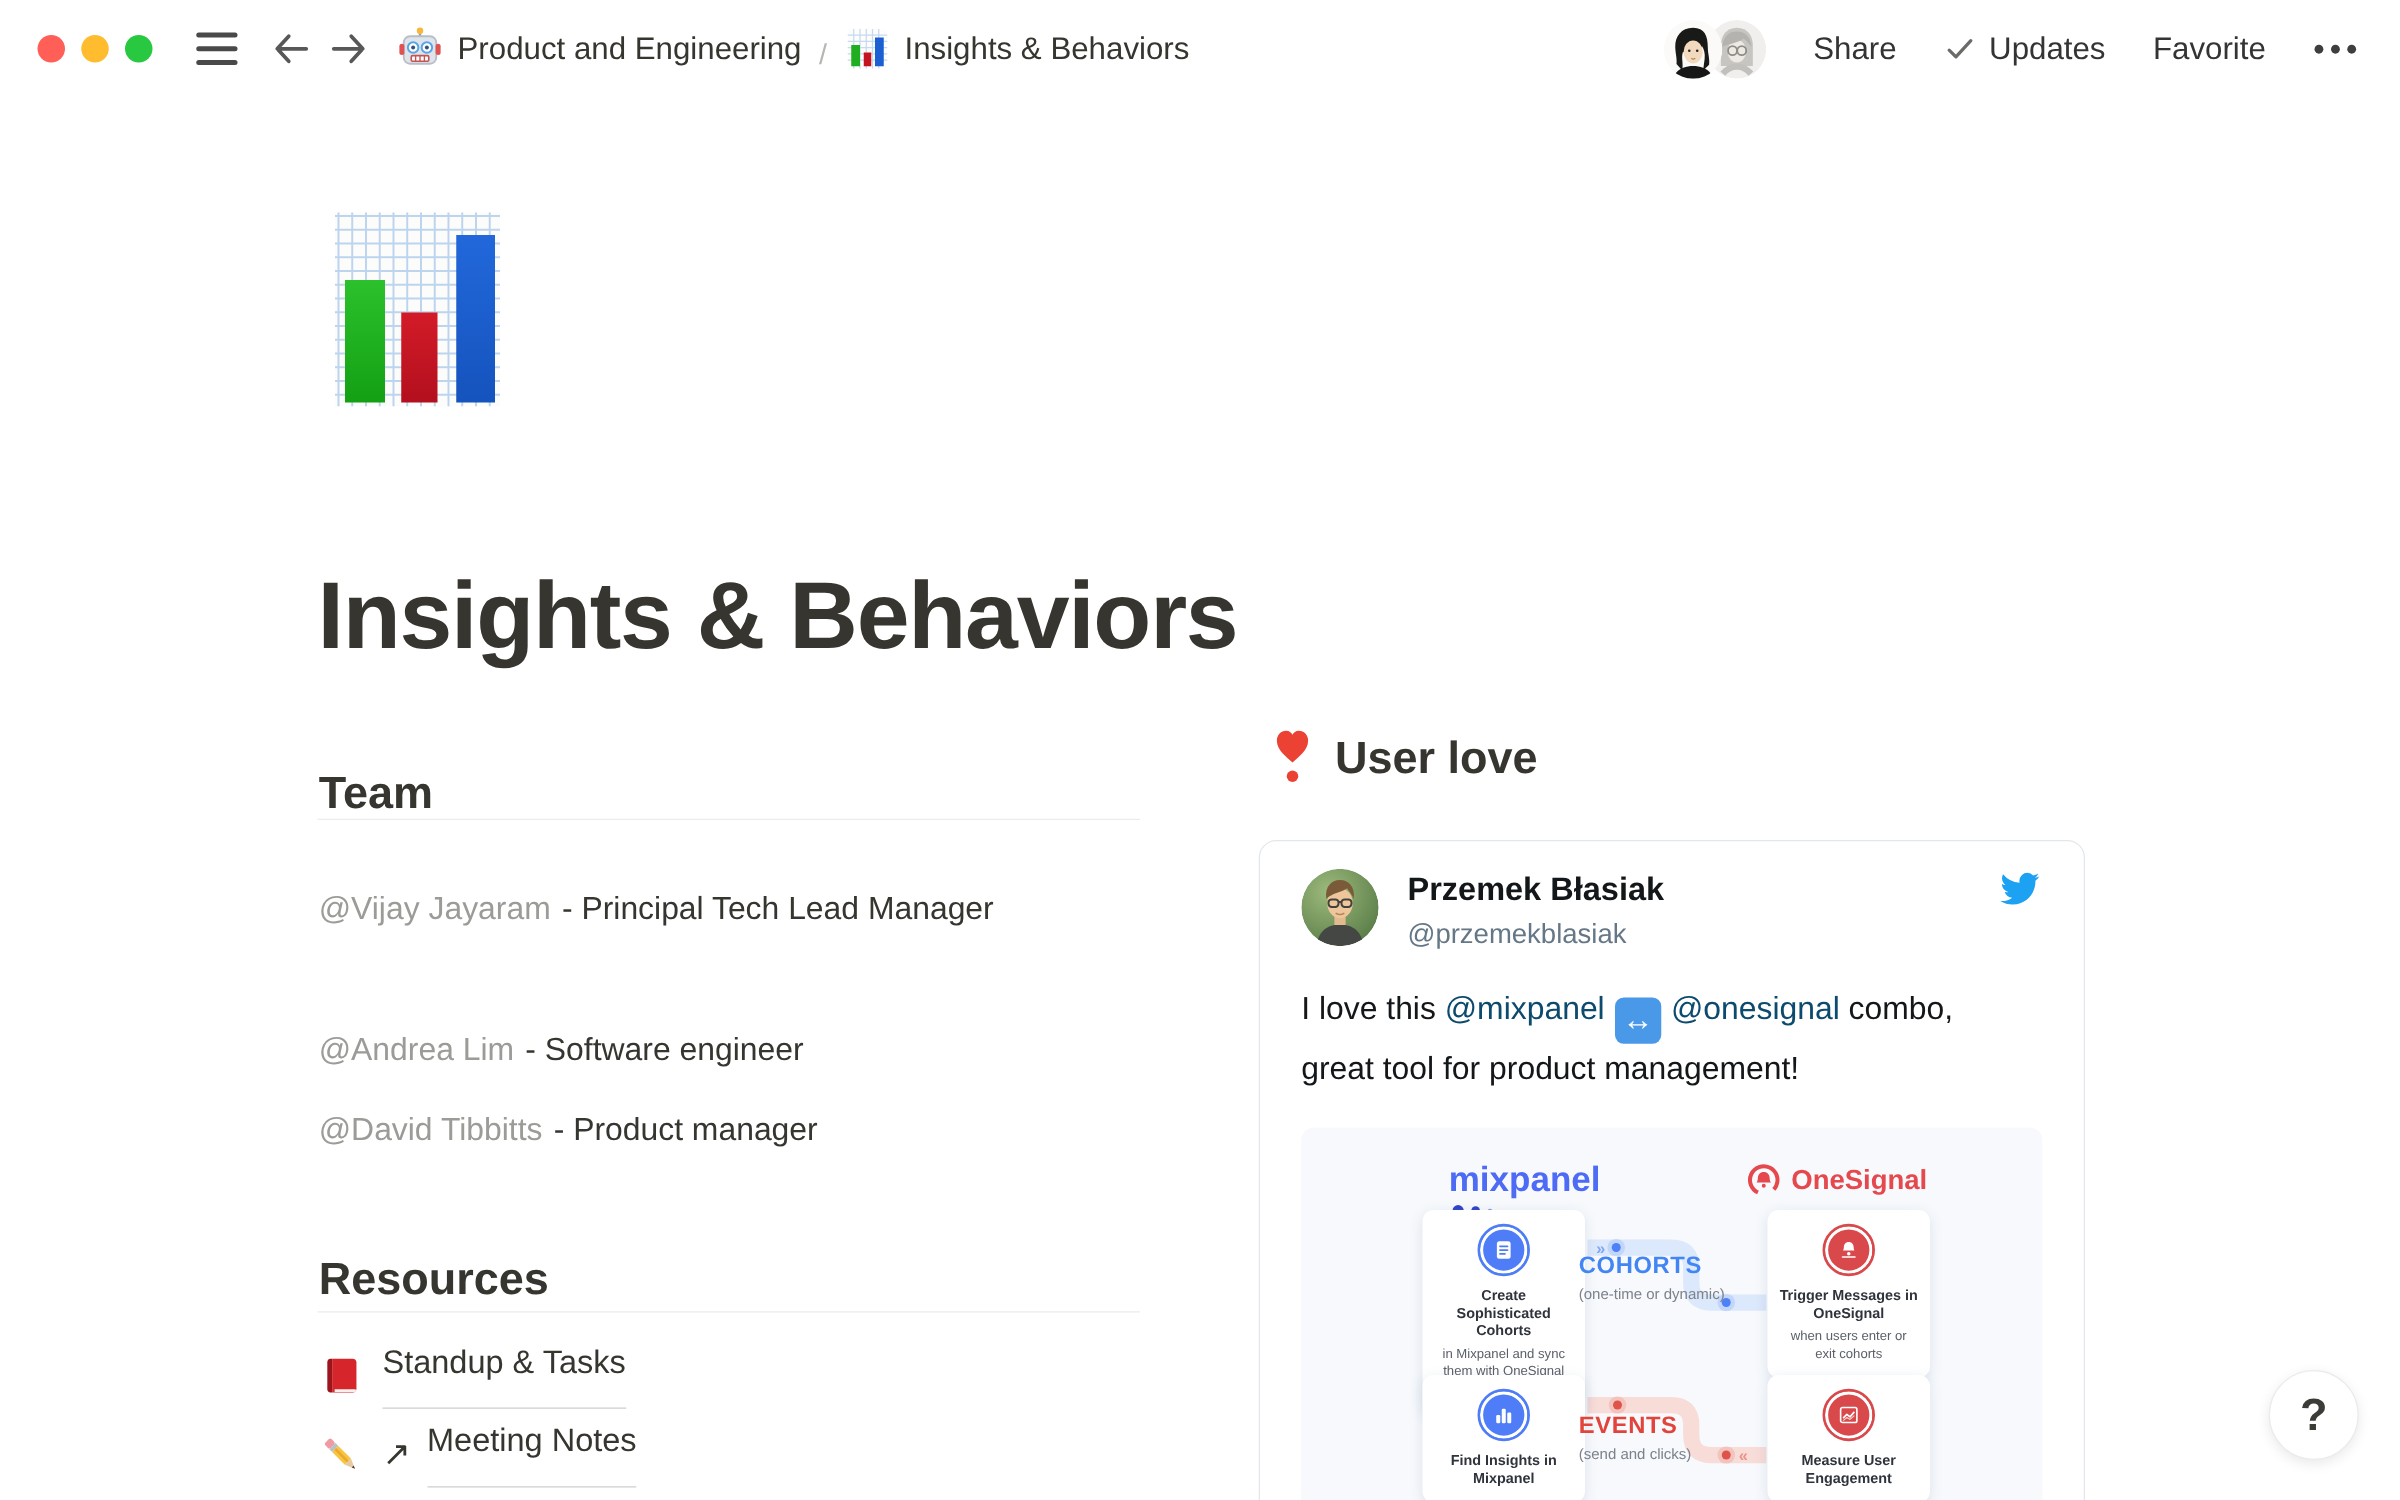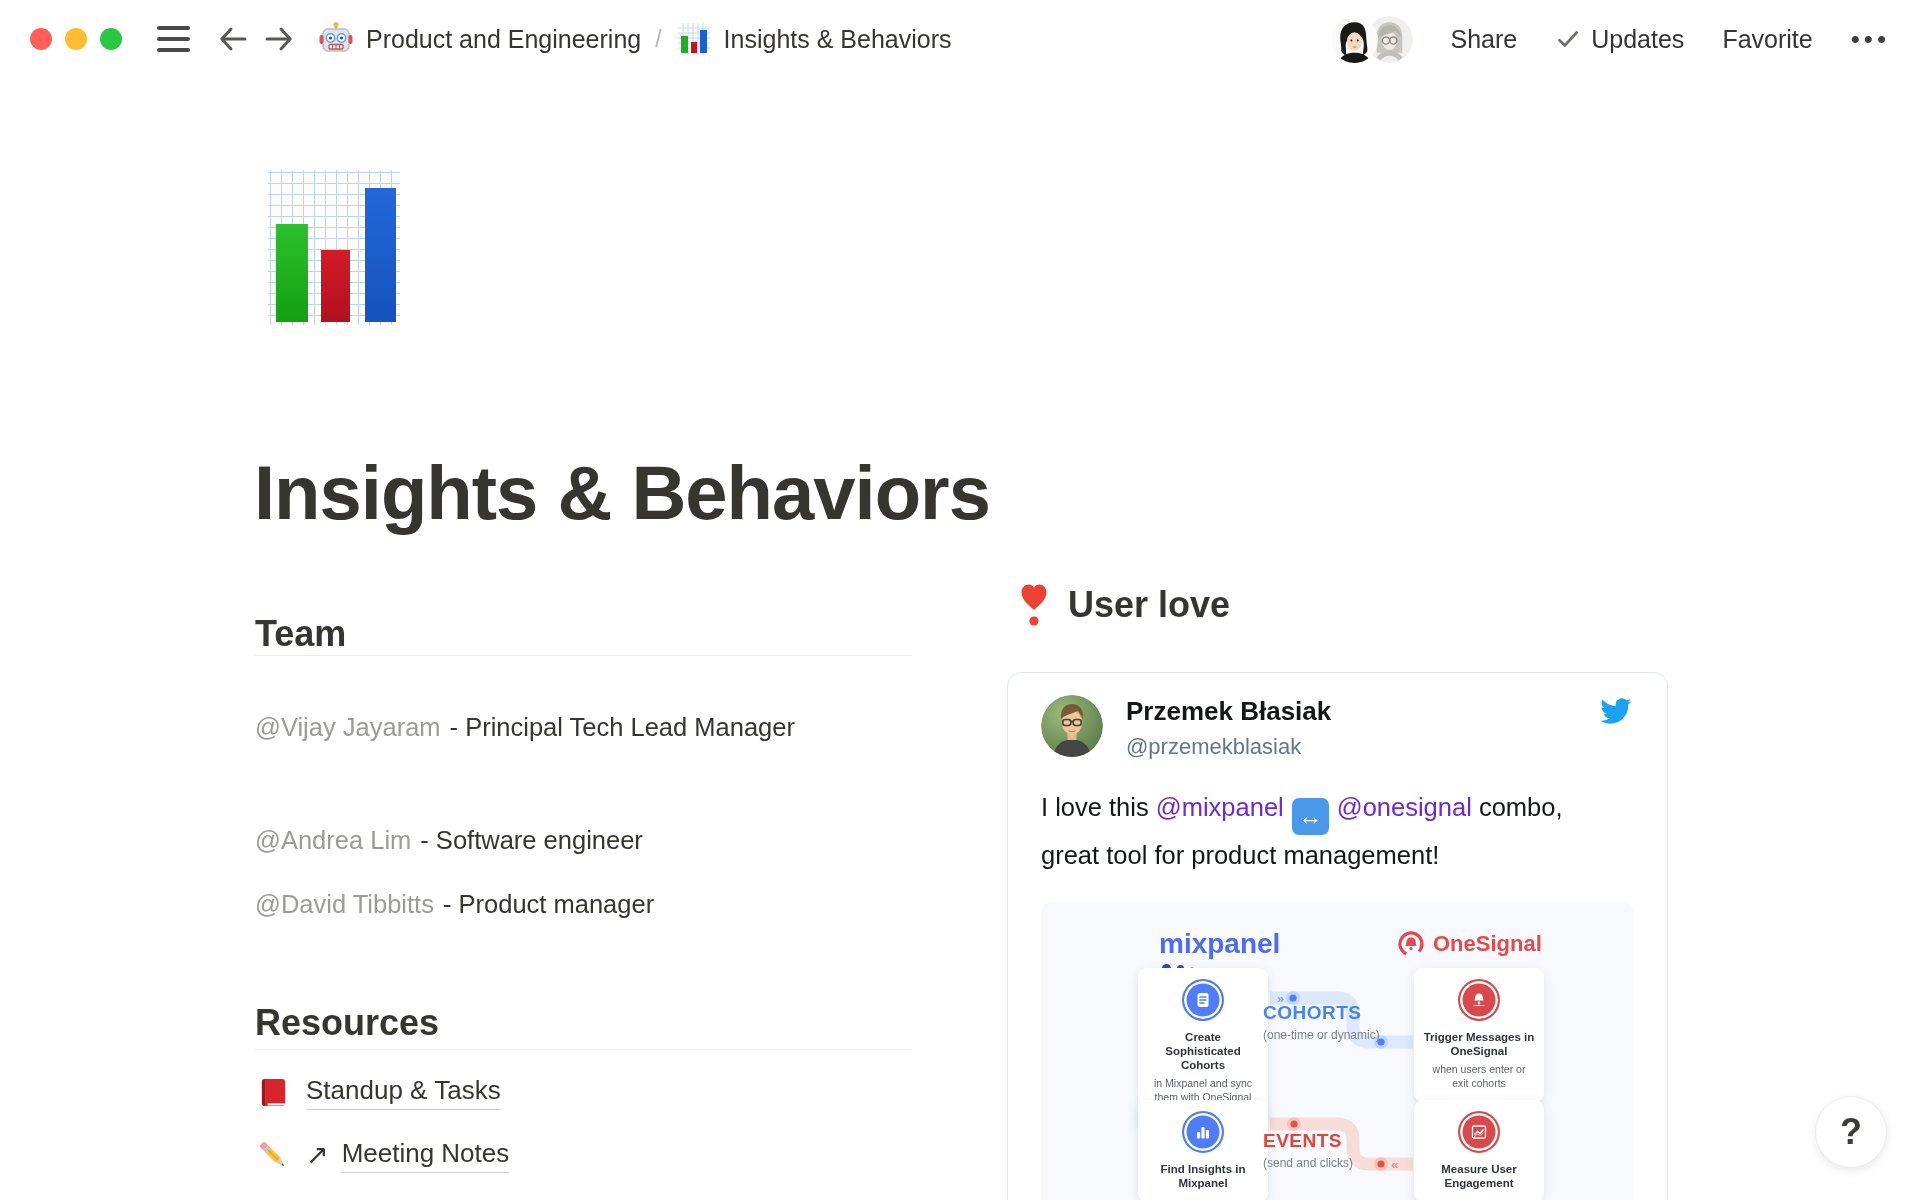--- a/index.html
+++ b/index.html
@@ -10,21 +10,21 @@
   
   .titlebar{position:absolute;top:0;left:0;width:100%;height:78px;display:flex;
             align-items:center;padding:0 30px;box-sizing:border-box;background:#fff;}
   .lights{display:flex;gap:13px;margin-right:28px;}
   .light{width:22px;height:22px;border-radius:50%;}
   .l-red{background:#ff5f57;} .l-yellow{background:#febc2e;} .l-green{background:#28c840;}
   .icon-btn{display:flex;align-items:center;justify-content:center;width:46px;height:46px;cursor:pointer;}
   .hamburger{display:flex;flex-direction:column;gap:7px;margin-right:14px;}
   .hamburger span{display:block;width:33px;height:4px;border-radius:2px;background:#494949;}
   .nav-arrow svg{display:block;}
-  .breadcrumb{display:flex;align-items:center;margin-left:16px;font-size:25px;color:#37352f;}
+  .breadcrumb{display:flex;align-items:flex-end;margin-left:16px;font-size:25px;color:#37352f;}
   .crumb{display:flex;align-items:center;gap:12px;cursor:pointer;}
   .crumb-sep{color:#b8b6b2;margin:0 14px;font-size:23px;}
   .tb-right{margin-left:auto;display:flex;align-items:center;gap:38px;font-size:25px;color:#343434;}
   .avatars{position:relative;width:82px;height:47px;}
   .avatars .av{position:absolute;top:0;width:47px;height:47px;border-radius:50%;overflow:hidden;}
   .avatars .av1{left:0;z-index:2;}
   .avatars .av2{left:35px;z-index:1;}
   .tb-action{cursor:pointer;white-space:nowrap;}
   .updates{display:flex;align-items:center;gap:10px;}
   .more-dots{font-size:26px;letter-spacing:4px;color:#3e3e3e;}
@@ -44,36 +44,36 @@
   .page-title{position:absolute;left:254px;top:398px;font-size:76px;font-weight:700;
               letter-spacing:-1px;color:#37352f;}
   .section-h{position:absolute;font-size:36px;font-weight:700;color:#37352f;}
   .divider{position:absolute;left:254px;width:658px;height:1px;background:#ececea;}
   .member{position:absolute;left:255px;width:668px;font-size:25.5px;line-height:42px;color:#37352f;}
   .mention{color:#9d9b97;margin-right:9px;cursor:pointer;}
   .res-link{position:absolute;left:255px;display:flex;align-items:center;gap:15px;
             font-size:26px;font-weight:500;color:#37352f;cursor:pointer;}
   .res-icon{width:36px;height:36px;flex:none;display:flex;align-items:center;justify-content:center;}
   .res-arrow{font-size:27px;margin-right:-2px;color:#37352f;}
-  .link-label{border-bottom:1.5px solid #d0cecb;padding-bottom:3px;}
+  .link-label{border-bottom:1.5px solid #d0cecb;padding-bottom:21px;}
 
   .user-love{position:absolute;left:1016px;top:578px;display:flex;align-items:center;gap:16px;justify-content:flex-end;}
   .user-love .section-text{font-size:36px;font-weight:700;}
 
   
   .tweet-card{position:absolute;left:1007px;top:672px;width:661px;height:562px;background:#fff;
               border:1.5px solid #e1e8ed;border-radius:14px;box-sizing:border-box;padding:0 33px;}
   .tw-head{margin-top:22px;display:flex;align-items:flex-start;position:relative;}
   .tw-avatar{width:62px;height:62px;border-radius:50%;overflow:hidden;flex:none;cursor:pointer;}
   .tw-id{margin-left:23px;padding-top:1px;}
   .tw-name{font-size:26px;font-weight:700;color:#14171a;cursor:pointer;}
   .tw-handle{font-size:22px;color:#657786;margin-top:7px;}
   .tw-bird{position:absolute;right:2px;top:2px;cursor:pointer;}
   .tw-text{margin-top:27px;font-size:25.5px;line-height:41px;color:#14171a;}
-  .tw-link{color:#6d28d9;cursor:pointer;}
+  .tw-link{color:#0c4a6e;cursor:pointer;}
   .arrow-box{display:inline-flex;width:37px;height:37px;background:#4a99e9;border-radius:7px;
              align-items:center;justify-content:center;color:#fff;font-size:25px;font-weight:700;
              vertical-align:-9px;margin:0 8px;}
   .tw-img{margin-top:26px;width:593px;height:372px;border-radius:10px;background:#f7f9fc;
           position:relative;overflow:hidden;cursor:pointer;}
 
   
   .mx-logo{position:absolute;left:118px;top:26px;font-size:28px;font-weight:700;color:#4d6bf4;text-align:center;}
   .mx-dots{position:absolute;left:121px;top:62px;display:flex;align-items:center;gap:6px;}
   .mx-dots i{display:block;border-radius:50%;background:#3044c9;}

